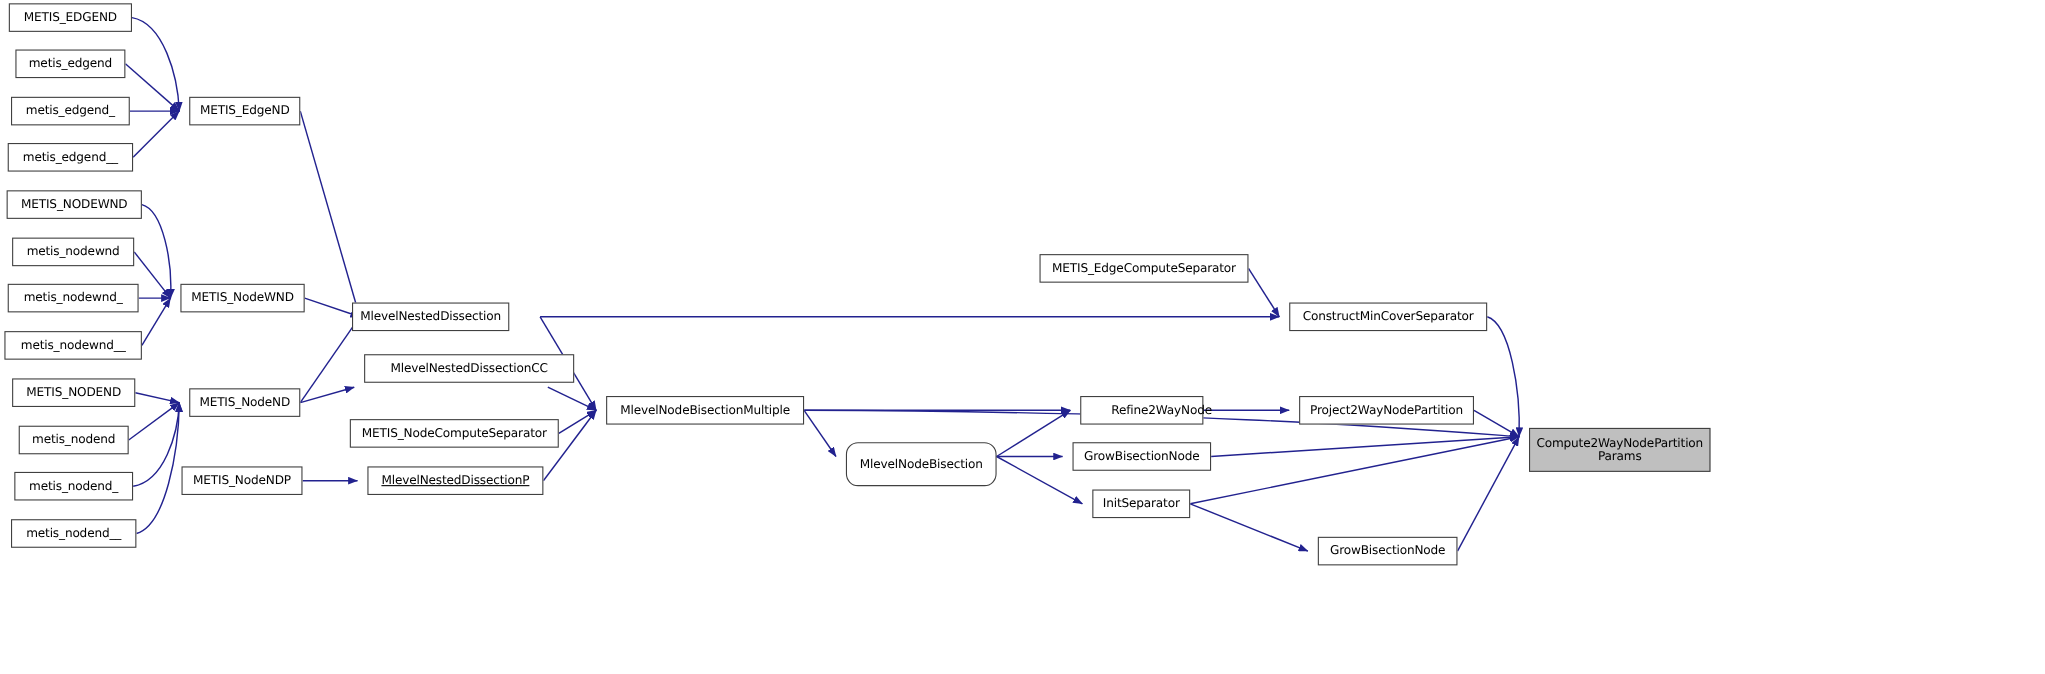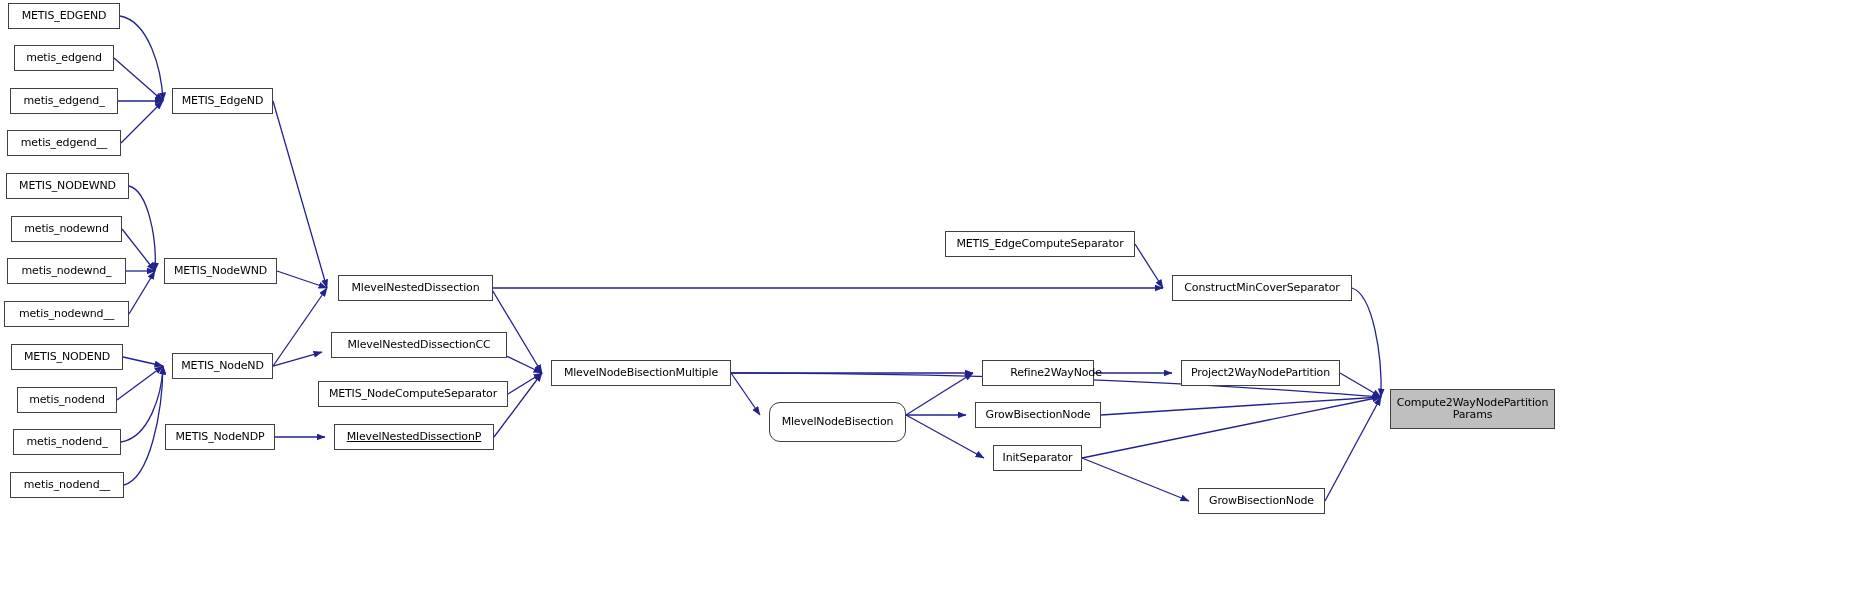--- a/index.html
+++ b/index.html
@@ -107,22 +107,22 @@
       <div class="node" style="left: 11px; top: 216px; width: 111px; height: 26px;"><span class="node-label">metis_nodewnd</span></div>
       <div class="node" style="left: 7px; top: 258px; width: 119px; height: 26px;"><span class="node-label">metis_nodewnd_</span></div>
       <div class="node" style="left: 4px; top: 301px; width: 125px; height: 26px;"><span class="node-label">metis_nodewnd__</span></div>
       <div class="node" style="left: 164px; top: 258px; width: 113px; height: 26px;"><span class="node-label">METIS_NodeWND</span></div>
       <div class="node" style="left: 11px; top: 344px; width: 112px; height: 26px;"><span class="node-label">METIS_NODEND</span></div>
       <div class="node" style="left: 17px; top: 387px; width: 100px; height: 26px;"><span class="node-label">metis_nodend</span></div>
       <div class="node" style="left: 13px; top: 429px; width: 108px; height: 26px;"><span class="node-label">metis_nodend_</span></div>
       <div class="node" style="left: 10px; top: 472px; width: 114px; height: 26px;"><span class="node-label">metis_nodend__</span></div>
       <div class="node" style="left: 172px; top: 353px; width: 101px; height: 26px;"><span class="node-label">METIS_NodeND</span></div>
       <div class="node" style="left: 165px; top: 424px; width: 110px; height: 26px;"><span class="node-label">METIS_NodeNDP</span></div>
-      <div class="node" style="left: 338px; top: 275px; width: 155px; height: 26px;"><span class="node-label">MlevelNestedDissection</span></div>
-      <div class="node" style="left: 331px; top: 332px; width: 176px; height: 26px;"><span class="node-label">MlevelNestedDissectionCC</span></div>
+      <div class="node" style="left: 320px; top: 275px; width: 143px; height: 26px;"><span class="node-label">MlevelNestedDissection</span></div>
+      <div class="node" style="left: 331px; top: 322px; width: 191px; height: 26px;"><span class="node-label">MlevelNestedDissectionCC</span></div>
       <div class="node" style="left: 318px; top: 381px; width: 190px; height: 26px;"><span class="node-label">METIS_NodeComputeSeparator</span></div>
       <div class="node" style="left: 334px; top: 424px; width: 160px; height: 26px; text-decoration: underline;"><span class="node-label">MlevelNestedDissectionP</span></div>
       <div class="node" style="left: 551px; top: 360px; width: 180px; height: 26px;"><span class="node-label">MlevelNodeBisectionMultiple</span></div>
       <div class="node" style="left: 769px; top: 402px; width: 137px; height: 40px; border-radius: 11px;"><span class="node-label">MlevelNodeBisection</span></div>
       <div class="node" style="left: 945px; top: 231px; width: 190px; height: 26px;"><span class="node-label">METIS_EdgeComputeSeparator</span></div>
       <div class="node" style="left: 1172px; top: 275px; width: 180px; height: 26px;"><span class="node-label">ConstructMinCoverSeparator</span></div>
       <div class="node" style="left: 982px; top: 360px; width: 112px; height: 26px; padding-left: 36px;"><span class="node-label">Refine2WayNode</span></div>
       <div class="node" style="left: 975px; top: 402px; width: 126px; height: 26px;"><span class="node-label">GrowBisectionNode</span></div>
       <div class="node" style="left: 993px; top: 445px; width: 89px; height: 26px; justify-content: center;"><span class="node-label">InitSeparator</span></div>
       <div class="node" style="left: 1198px; top: 488px; width: 127px; height: 26px;"><span class="node-label">GrowBisectionNode</span></div>

